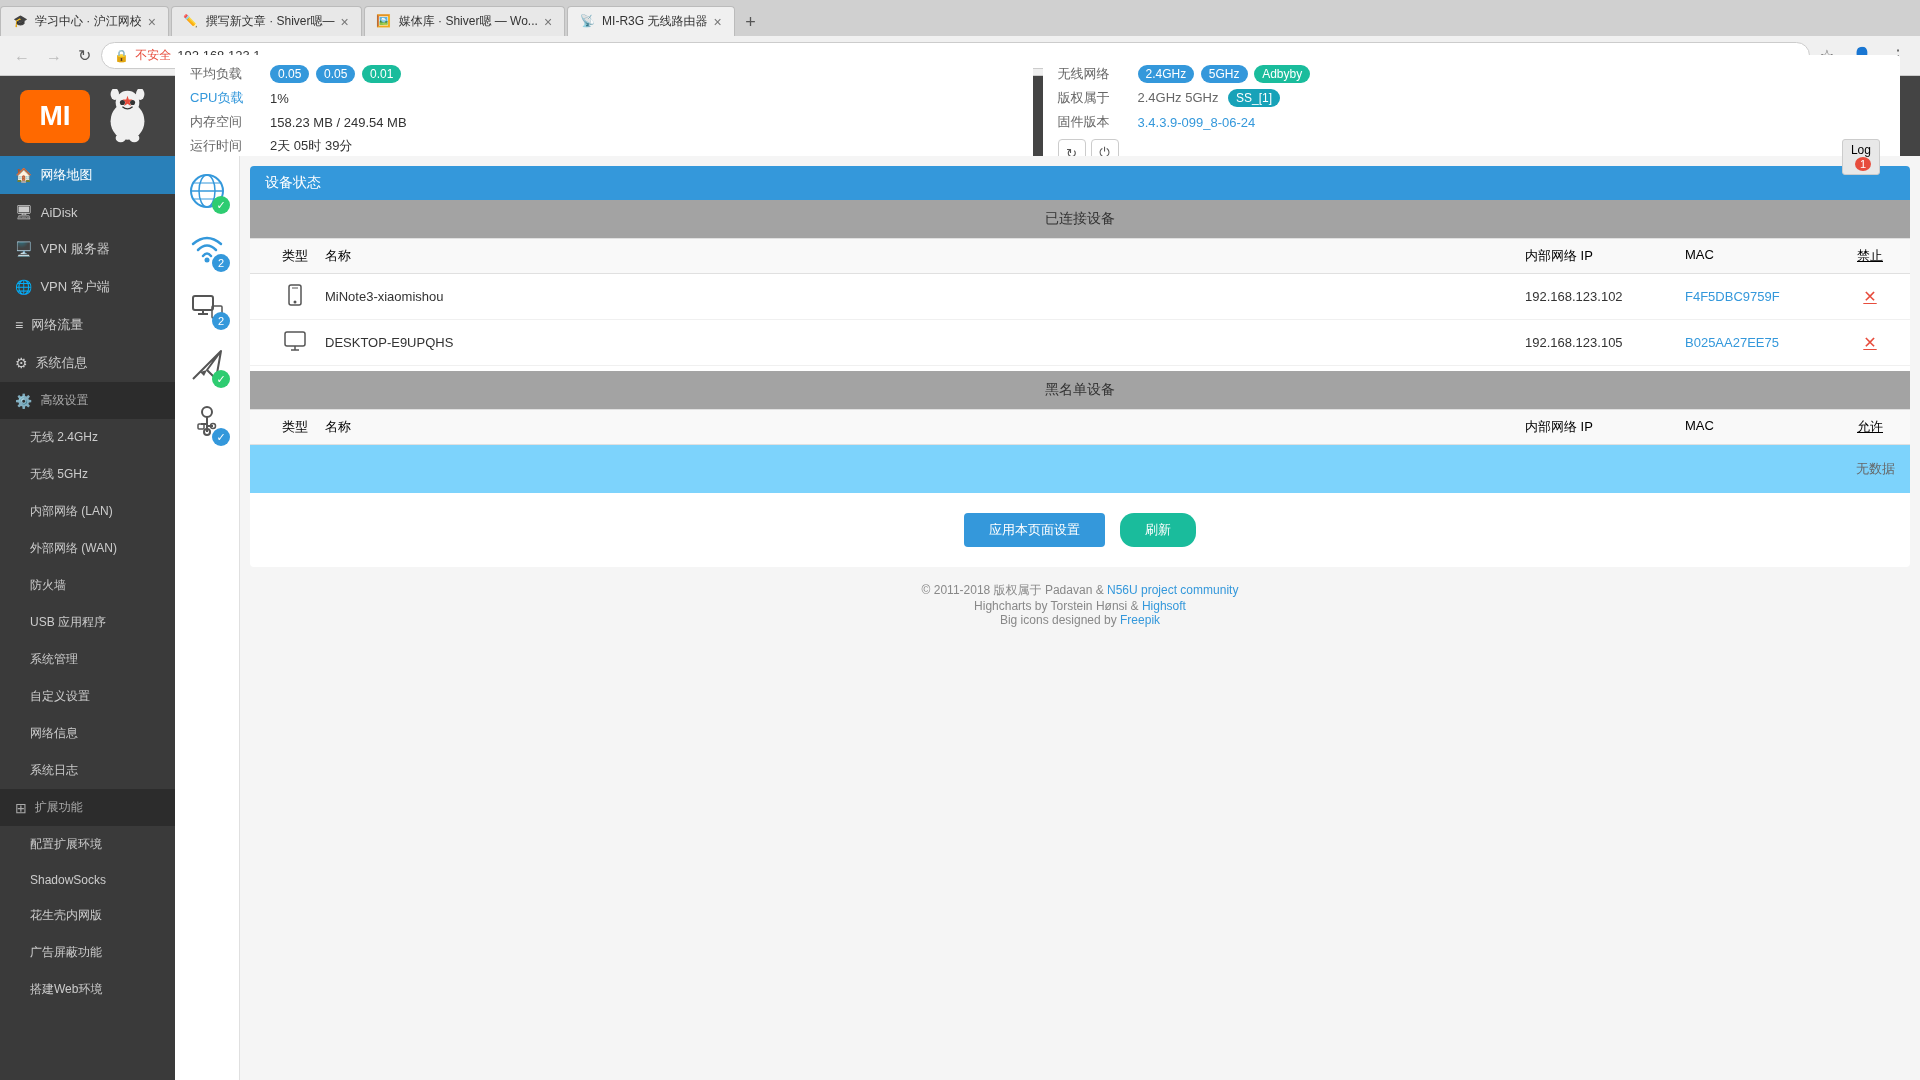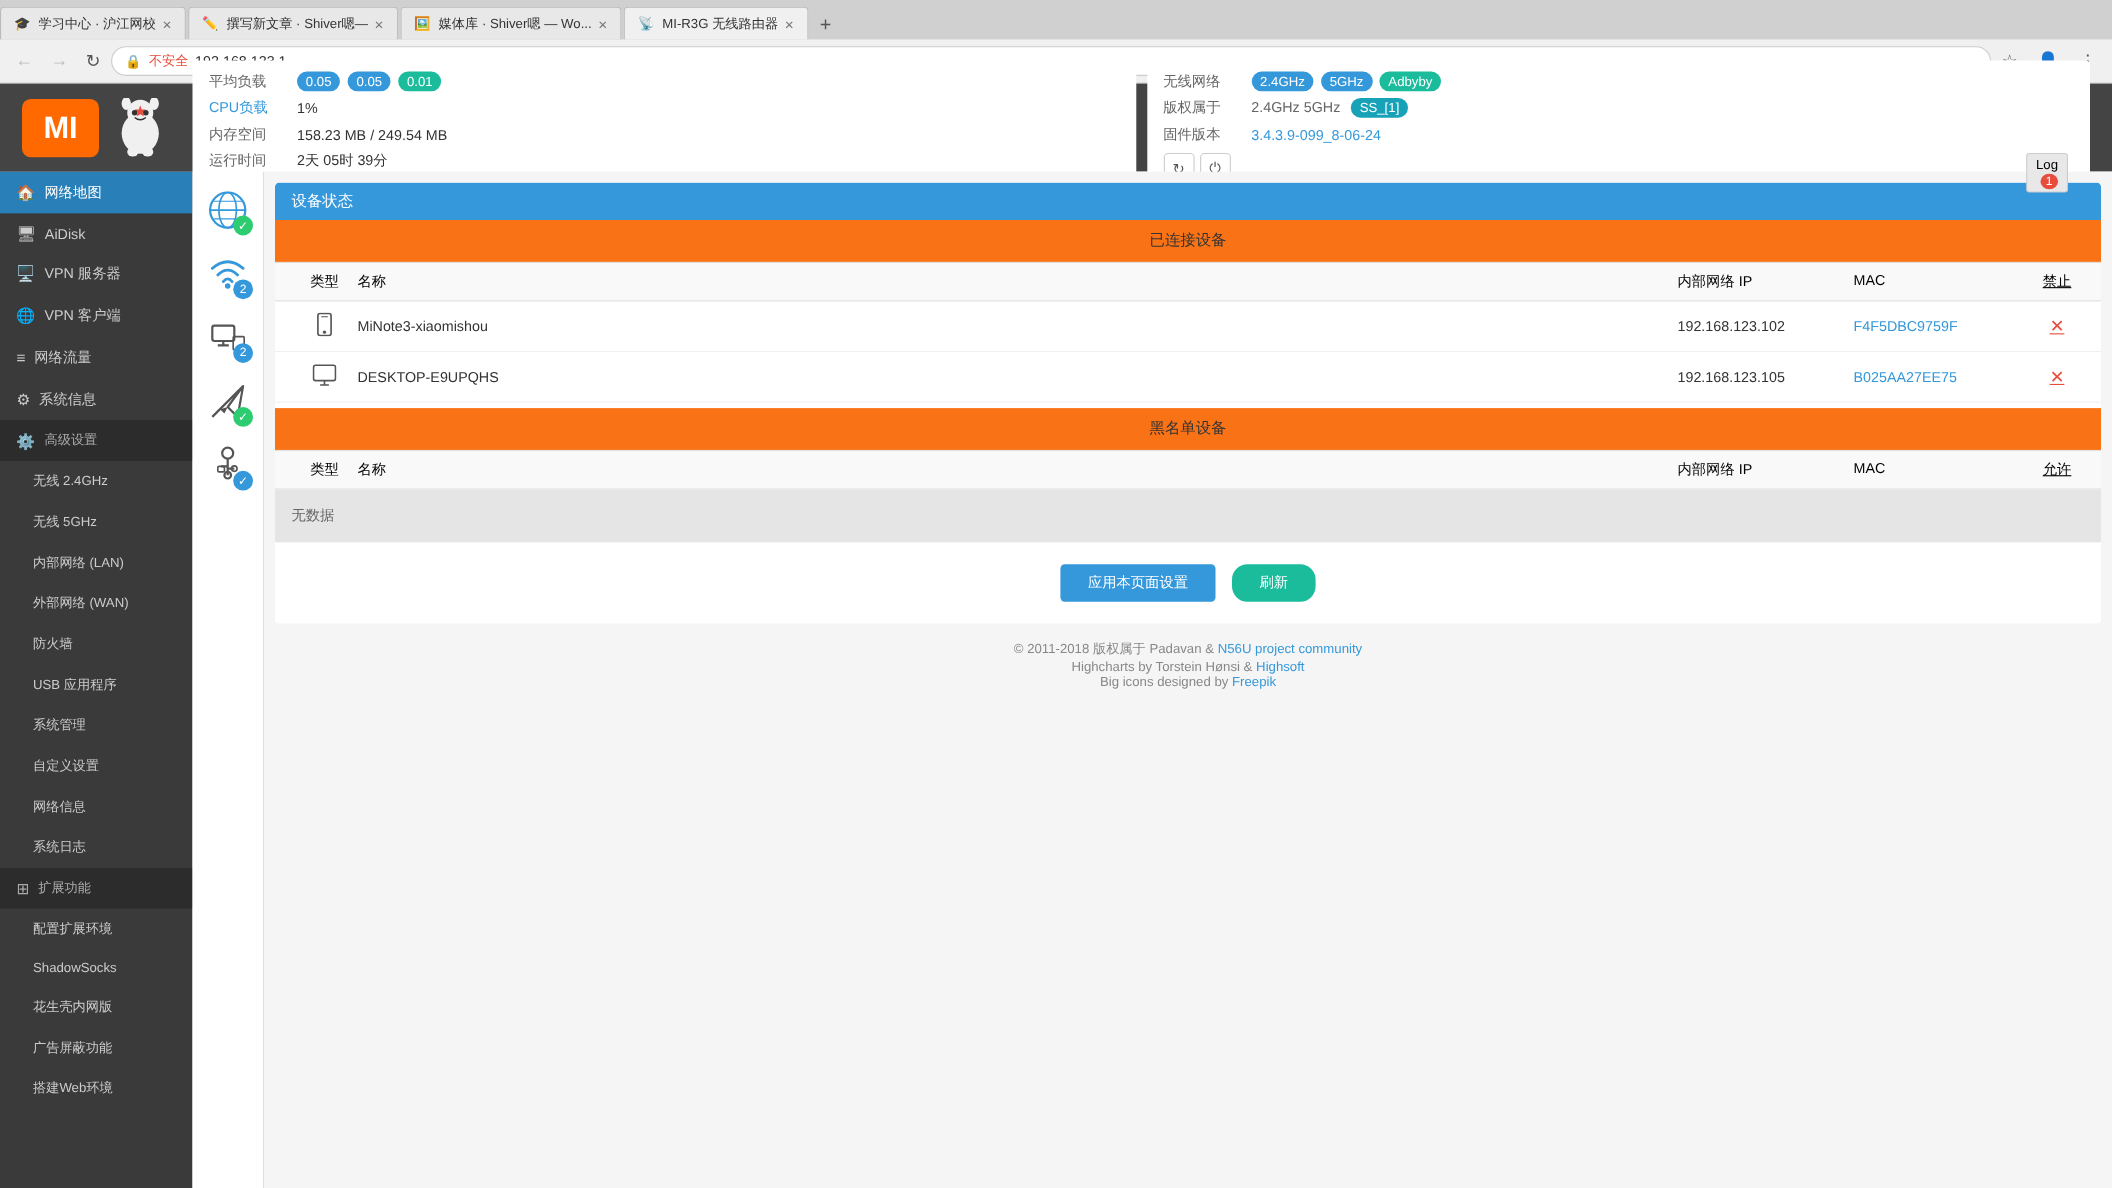--- a/index.html
+++ b/index.html
@@ -66,31 +66,31 @@
     .middle-icon .check-badge { position: absolute; bottom: 2px; right: 2px; width: 18px; height: 18px; border-radius: 50%; display: flex; align-items: center; justify-content: center; color: white; font-size: 11px; }
     .check-green { background: #2ecc71; }
     .check-blue { background: #3498db; }
     
     
     .content-area { flex: 1; background: #f5f5f5; padding: 10px; overflow-y: auto; }
     
     
     .device-status { background: white; border-radius: 4px; overflow: hidden; }
     .device-status-header { background: #3498db; color: white; padding: 8px 15px; font-size: 14px; }
-    .section-title { text-align: center; padding: 10px; font-size: 14px; color: #333; background: #f97316; border-bottom: 1px solid #e0e0e0; }
+    .section-title { text-align: center; padding: 10px; font-size: 14px; color: #333; background: #a3a3a3; border-bottom: 1px solid #e0e0e0; }
     .table-header { display: flex; padding: 8px 15px; background: #f9f9f9; border-bottom: 1px solid #e0e0e0; font-size: 13px; color: #000000; }
     .table-row-item { display: flex; padding: 10px 15px; border-bottom: 1px solid #f0f0f0; align-items: center; }
     .col-type { width: 60px; text-align: center; }
     .col-name { flex: 1; }
     .col-ip { width: 160px; }
     .col-mac { width: 160px; }
     .col-action { width: 50px; text-align: center; text-decoration: underline; }
     .mac-link { color: #3498db; text-decoration: none; }
     .delete-btn { color: #e74c3c; cursor: pointer; font-size: 16px; }
-    .empty-row { background: #e5e5e5; text-align: left; padding: 15px; color: #666; font-size: 13px; }
+    .empty-row { background: #7dd3fc; text-align: right; padding: 15px; color: #666; font-size: 13px; }
     
     
     .btn-area { display: flex; justify-content: center; gap: 15px; padding: 20px; }
     .btn-primary { background: #3498db; color: white; border: none; padding: 8px 25px; border-radius: 4px; cursor: pointer; font-size: 13px; }
     .btn-success { background: #1abc9c; color: white; border: none; padding: 8px 25px; border-radius: 14px; cursor: pointer; font-size: 13px; }
     
     
     .page-footer { text-align: center; padding: 15px; color: #888; font-size: 12px; background: #f5f5f5; }
     .page-footer a { color: #3498db; text-decoration: none; }
     

